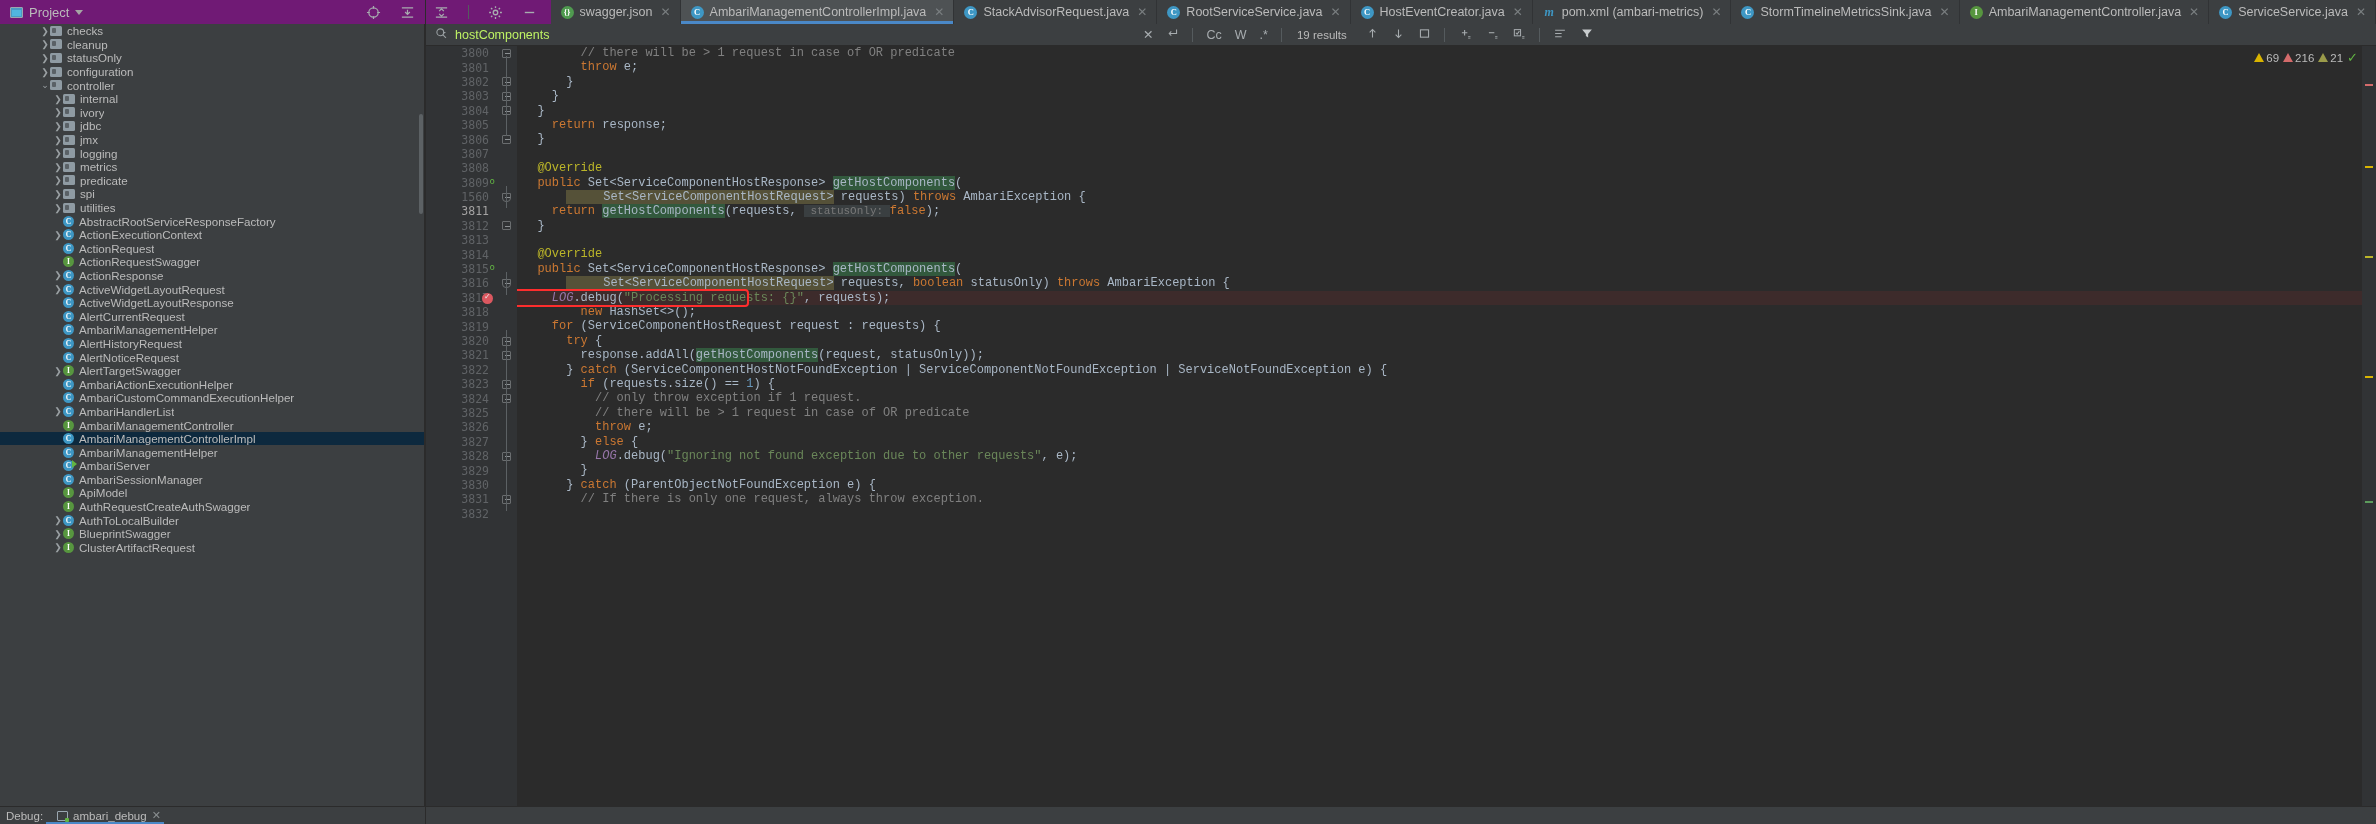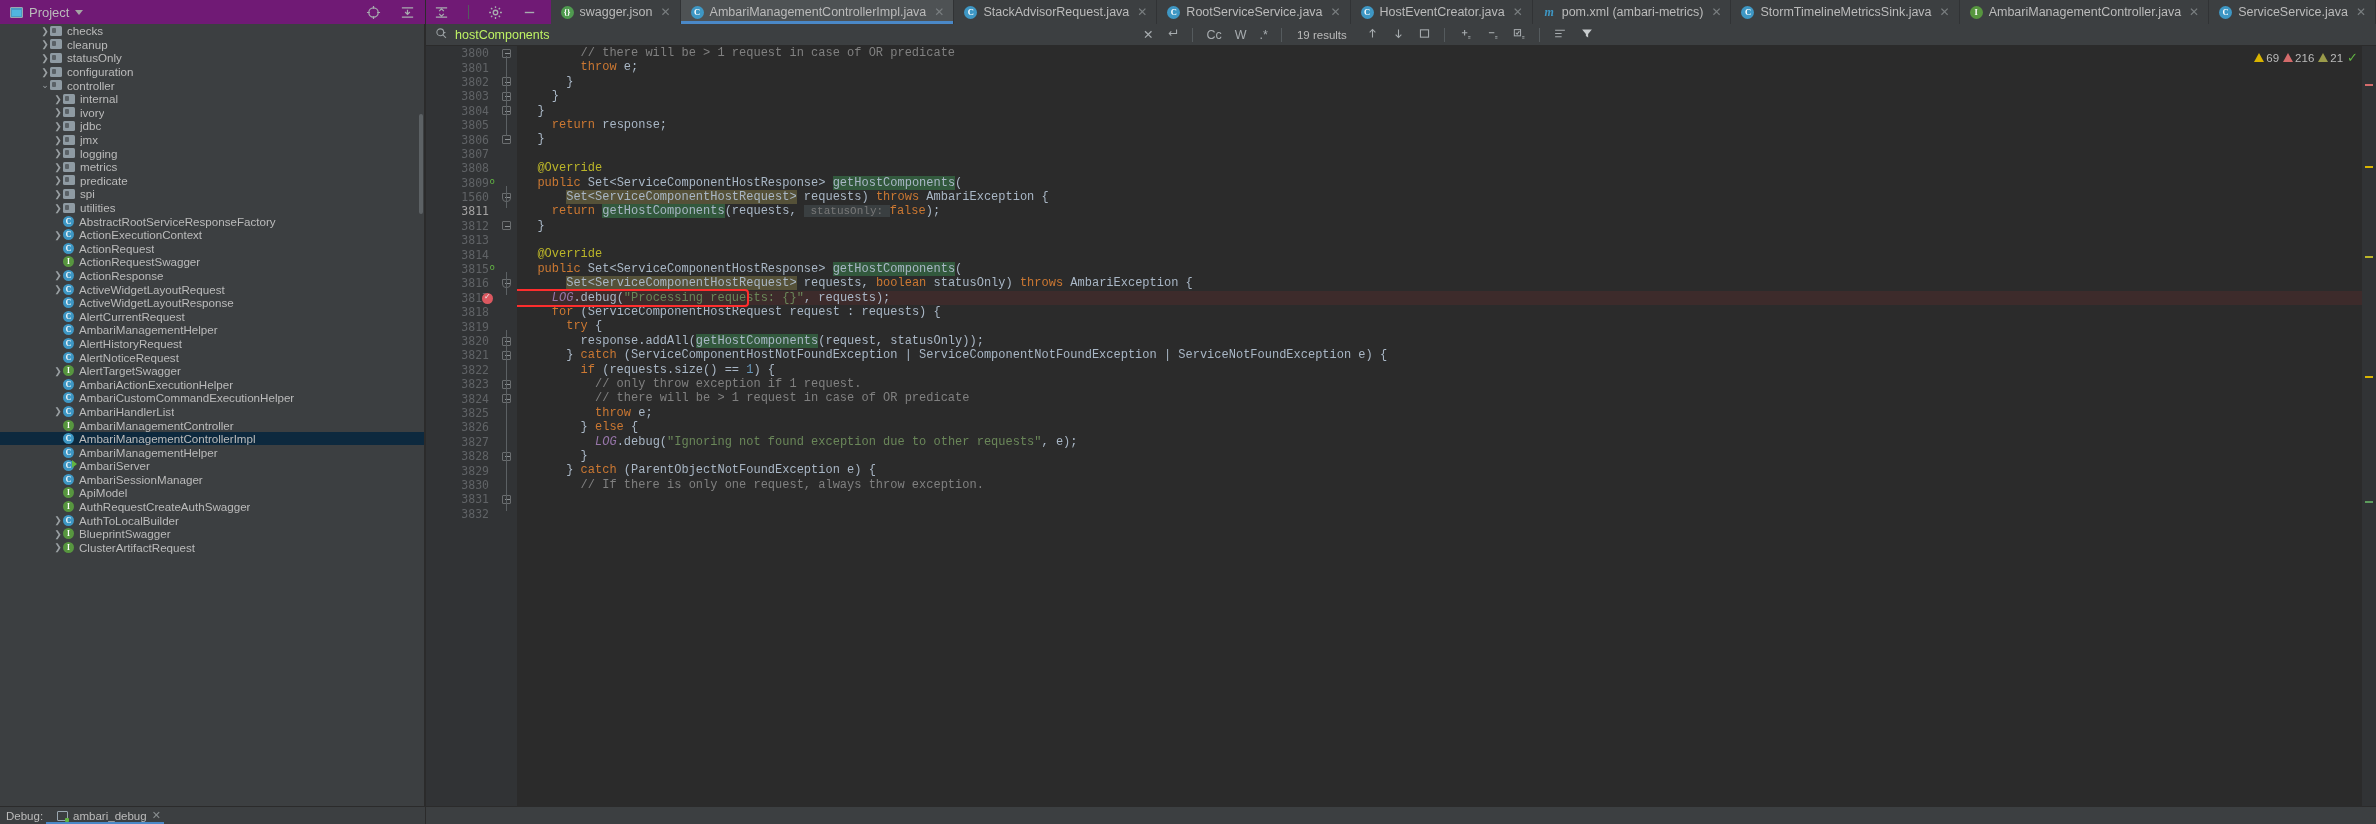--- a/index.html
+++ b/index.html
@@ -117,21 +117,21 @@
   .code-body { flex:1; position:relative; overflow:hidden; font-family:Liberation Mono, monospace; font-size:12px; }
   .cline { height:14.4px; line-height:14.4px; white-space:pre; color:#a9b7c6; padding-left:6px; }
 
   .kw { color:#cc7832; }
   .str { color:#6a8759; }
   .cmt { color:#808080; }
   .ann { color:#bbb529; }
   .num { color:#6897bb; }
   .fld { color:#9876aa; font-style:italic; }
   .hl-g { background:#32593d; }
-  .hl-t { background:#555138; }
+  .hl-t { background:#555138;padding-left:37px; }
   .hint { color:#787878; background:#3a3f41; font-size:11px; }
 
   .errline { background:#3d2b2b; }
   .redbox { position:absolute; border:2px solid #ff2d2d; border-radius:4px; pointer-events:none; }
 
   .bp { position:absolute; width:11px; height:11px; border-radius:50%; background:#db5860; }
   .bp::after{ content:"✓"; position:absolute; left:2px; top:-1px; color:#e8e8e8; font-size:8px; }
 
   .ovr-mark { position:absolute; color:#62b543; font-size:9px; font-family:"DejaVu Sans Mono", monospace; }
 
@@ -646,20 +646,21 @@
             <div class="cline">  <span class="ann">@Override</span></div>
             <div class="cline">  <span class="kw">public</span> Set&lt;ServiceComponentHostResponse&gt; <span class="hl-g">getHostComponents</span>(</div>
             <div class="cline">      <span class="hl-t">Set&lt;ServiceComponentHostRequest&gt;</span> requests) <span class="kw">throws</span> AmbariException {</div>
             <div class="cline">    <span class="kw">return</span> <span class="hl-g">getHostComponents</span>(requests, <span class="hint"> statusOnly: </span><span class="kw">false</span>);</div>
             <div class="cline">  }</div>
             <div class="cline">&nbsp;</div>
             <div class="cline">  <span class="ann">@Override</span></div>
             <div class="cline">  <span class="kw">public</span> Set&lt;ServiceComponentHostResponse&gt; <span class="hl-g">getHostComponents</span>(</div>
             <div class="cline">      <span class="hl-t">Set&lt;ServiceComponentHostRequest&gt;</span> requests, <span class="kw">boolean</span> statusOnly) <span class="kw">throws</span> AmbariException {</div>
             <div class="cline errline">    <span class="fld">LOG</span>.debug(<span class="str">"Processing requests: {}"</span>, requests);</div>
+            <div class="cline">        <span class="kw">new</span> HashSet&lt;&gt;();</div>
             <div class="cline">    <span class="kw">for</span> (ServiceComponentHostRequest request : requests) {</div>
             <div class="cline">      <span class="kw">try</span> {</div>
             <div class="cline">        response.addAll(<span class="hl-g">getHostComponents</span>(request, statusOnly));</div>
             <div class="cline">      } <span class="kw">catch</span> (ServiceComponentHostNotFoundException | ServiceComponentNotFoundException | ServiceNotFoundException e) {</div>
             <div class="cline">        <span class="kw">if</span> (requests.size() == <span class="num">1</span>) {</div>
             <div class="cline">          <span class="cmt">// only throw exception if 1 request.</span></div>
             <div class="cline">          <span class="cmt">// there will be &gt; 1 request in case of OR predicate</span></div>
             <div class="cline">          <span class="kw">throw</span> e;</div>
             <div class="cline">        } <span class="kw">else</span> {</div>
             <div class="cline">          <span class="fld">LOG</span>.debug(<span class="str">"Ignoring not found exception due to other requests"</span>, e);</div>

